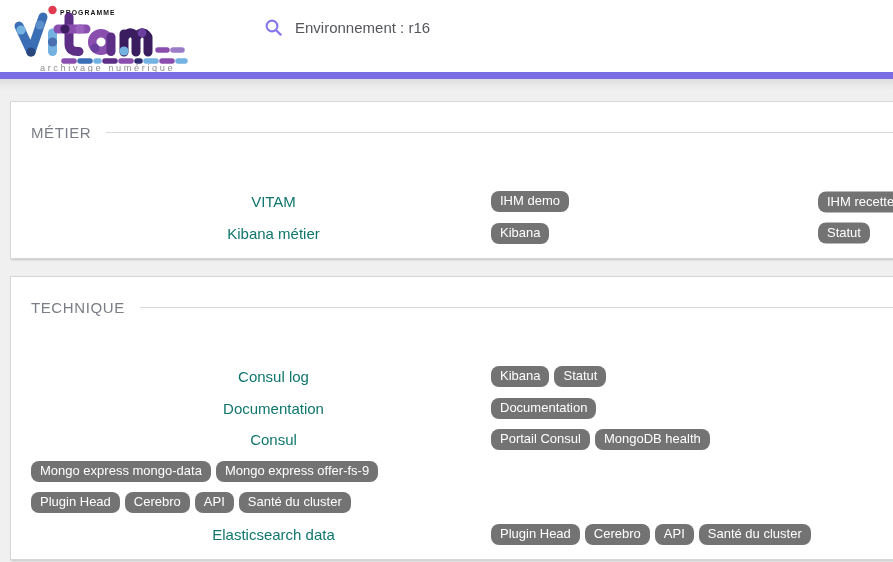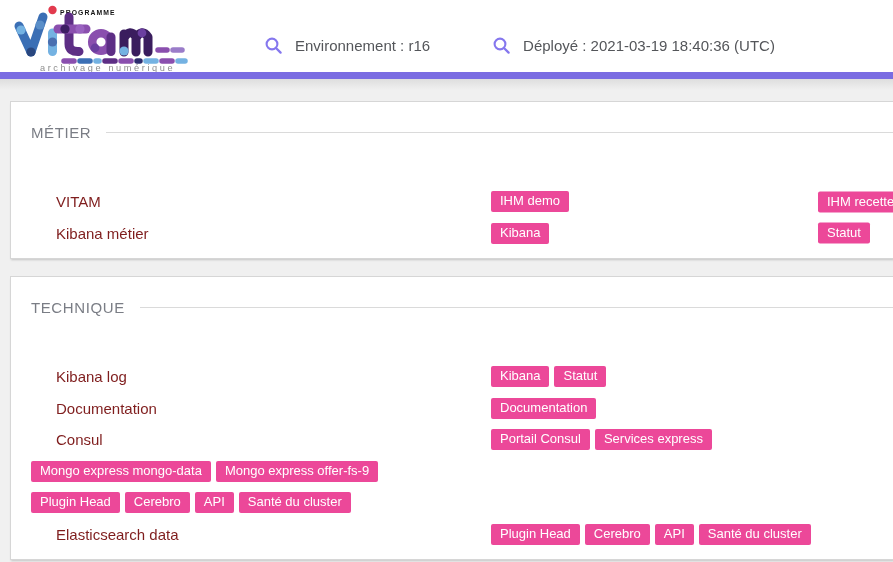--- a/index.html
+++ b/index.html
@@ -19,21 +19,21 @@
   }
   .logo-wrap {
     width: 240px; height: 72px;
     margin-left: 6px;
     flex: 0 0 auto;
     text-decoration: underline;
   }
   .header-item {
     display: flex;
     align-items: center;
-    margin-top: 36px;
+    margin-top: 18px;
     cursor: pointer;
   }
   .header-item .hi-icon { display: inline-flex; margin-right: 12px; }
   .header-item .hi-text {
     font-size: 15px;
     color: #54565a;
   }
   .item-env { margin-left: 18px; }
   .item-deploy { margin-left: 62px; }
   .accent-bar {
@@ -77,41 +77,42 @@
   .row {
     position: relative;
     display: flex;
     align-items: center;
     height: 31.5px;
   }
   .row-label {
     margin-left: 25px;
     flex: 0 0 435px;
     font-size: 15px;
-    color: #7f1d1d;
+    color: #0f766e;
+    text-align: center;
   }
   .btn-group {
     display: flex;
     gap: 5px;
     align-items: center;
   }
   .btn-group.col2 {
     position: absolute;
     left: 787px;
     top: 50%;
     transform: translateY(-50%);
   }
   .btn {
     display: inline-block;
-    background: #ec4899;
+    background: #737373;
     color: #ffffff;
     font-size: 13px;
     line-height: 14px;
     padding: 3px 9px 4px;
-    border-radius: 2px;
+    border-radius: 8px;
     white-space: nowrap;
     cursor: pointer;
     text-decoration: none;
     font-family: "Liberation Sans", sans-serif;
   }
 </style>
 </head>
 <body>
 
 <div class="header">
@@ -165,29 +166,20 @@
   <div class="header-item item-env">
     <span class="hi-icon">
       <svg width="19" height="19" viewBox="0 0 19 19">
         <circle cx="8" cy="8" r="5.4" fill="none" stroke="#8577ee" stroke-width="2.1"></circle>
         <line x1="12.2" y1="12.2" x2="16.6" y2="16.6" stroke="#8577ee" stroke-width="2.3" stroke-linecap="round"></line>
       </svg>
     </span>
     <span class="hi-text">Environnement : r16</span>
   </div>
 
-  <div class="header-item item-deploy">
-    <span class="hi-icon">
-      <svg width="19" height="19" viewBox="0 0 19 19">
-        <circle cx="8" cy="8" r="5.4" fill="none" stroke="#8577ee" stroke-width="2.1"></circle>
-        <line x1="12.2" y1="12.2" x2="16.6" y2="16.6" stroke="#8577ee" stroke-width="2.3" stroke-linecap="round"></line>
-      </svg>
-    </span>
-    <span class="hi-text">Déployé : 2021-03-19 18:40:36 (UTC)</span>
-  </div>
 </div>
 
 <div class="accent-bar"></div>
 <div class="bar-shadow"></div>
 
 <div class="main" id="main">
     <section class="card">
       <div class="card-title-row">
         <span class="card-title">MÉTIER</span>
         <div class="card-title-divider"></div>
@@ -213,37 +205,37 @@
         </div>
       </div>
     </section>
     <section class="card">
       <div class="card-title-row">
         <span class="card-title">TECHNIQUE</span>
         <div class="card-title-divider"></div>
       </div>
       <div class="rows">
         <div class="row">
-          <span class="row-label">Kibana log</span>
+          <span class="row-label">Consul log</span>
           <div class="btn-group">
             <a class="btn">Kibana</a>
             <a class="btn">Statut</a>
           </div>
         </div>
         <div class="row">
           <span class="row-label">Documentation</span>
           <div class="btn-group">
             <a class="btn">Documentation</a>
           </div>
         </div>
         <div class="row">
           <span class="row-label">Consul</span>
           <div class="btn-group">
             <a class="btn">Portail Consul</a>
-            <a class="btn">Services express</a>
+            <a class="btn">MongoDB health</a>
           </div>
         </div>
         <div class="row">
           <div class="btn-group">
             <a class="btn">Mongo express mongo-data</a>
             <a class="btn">Mongo express offer-fs-9</a>
           </div>
         </div>
         <div class="row">
           <div class="btn-group">

